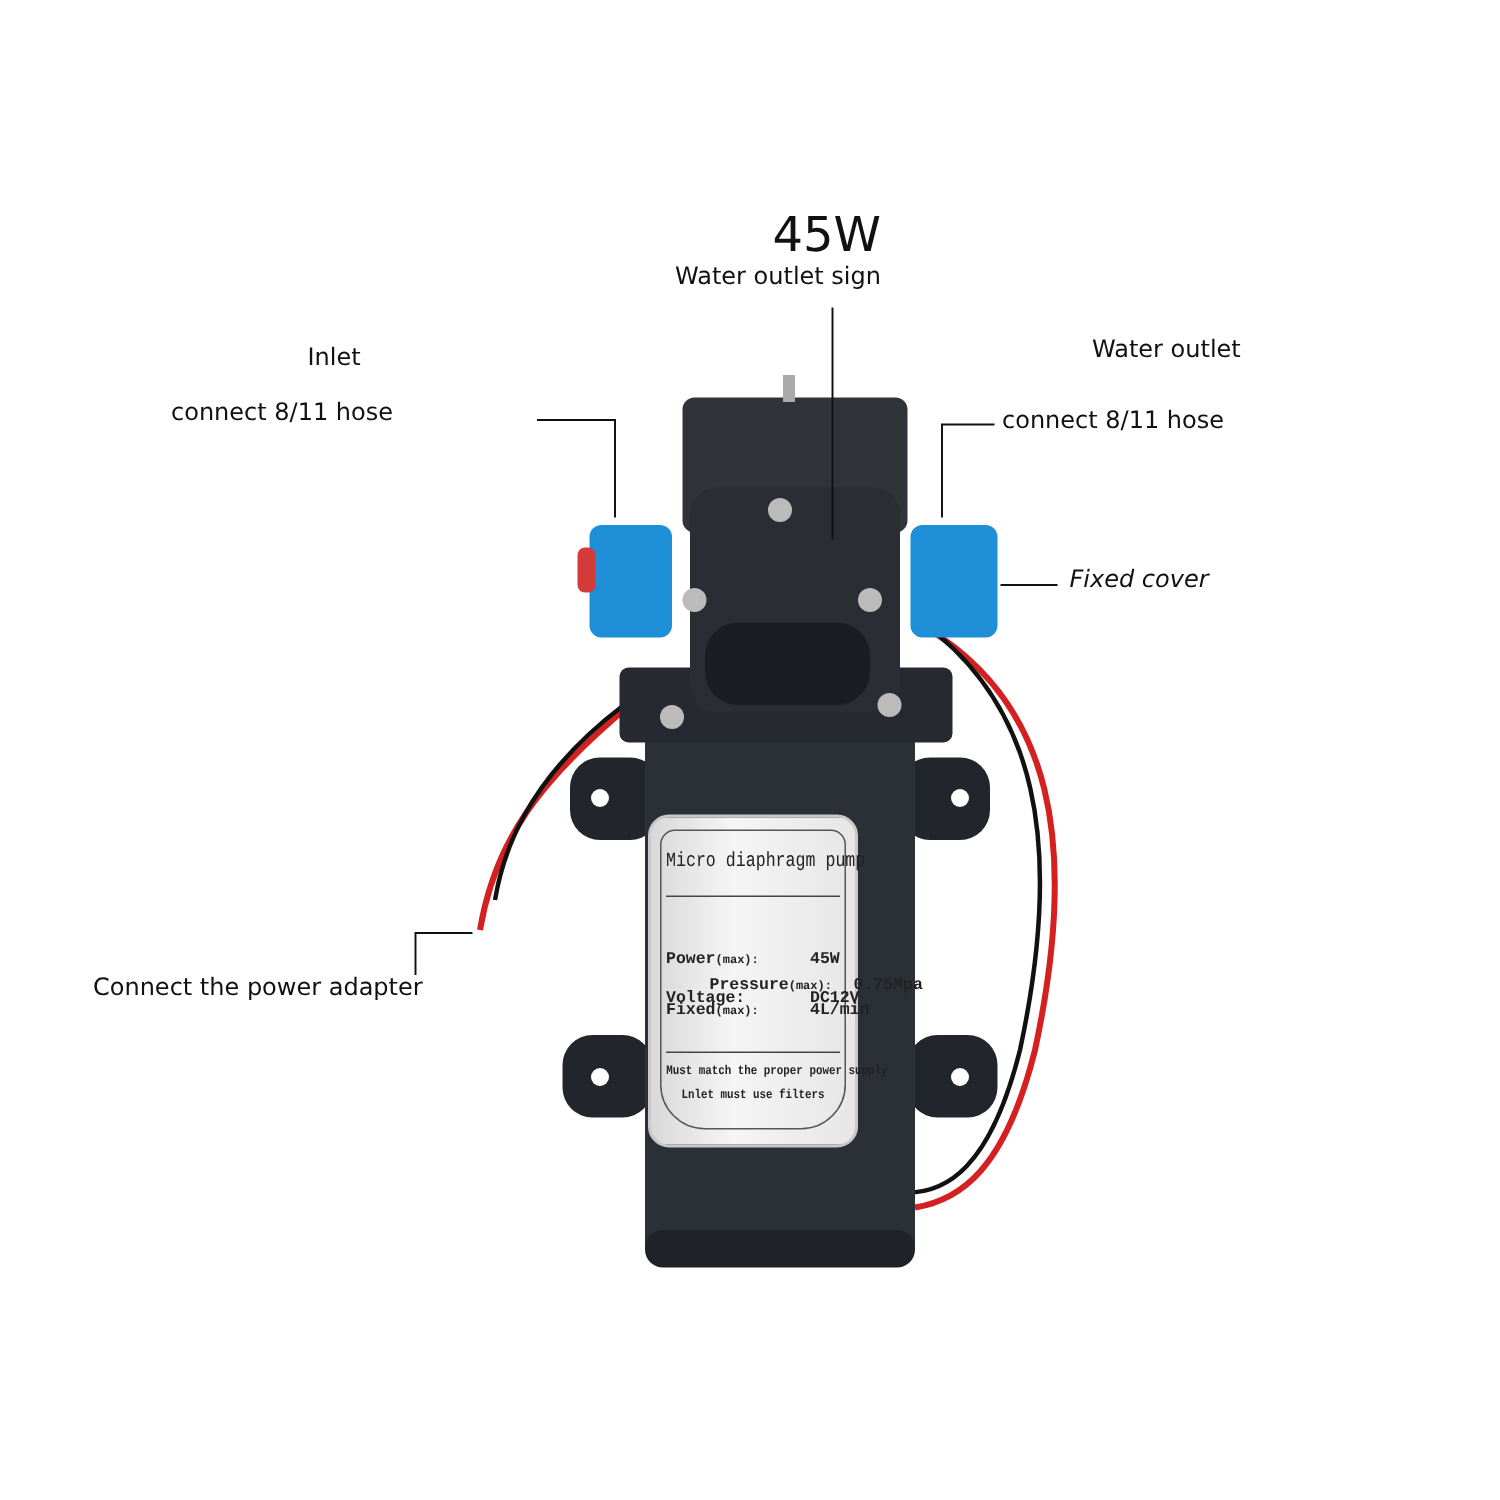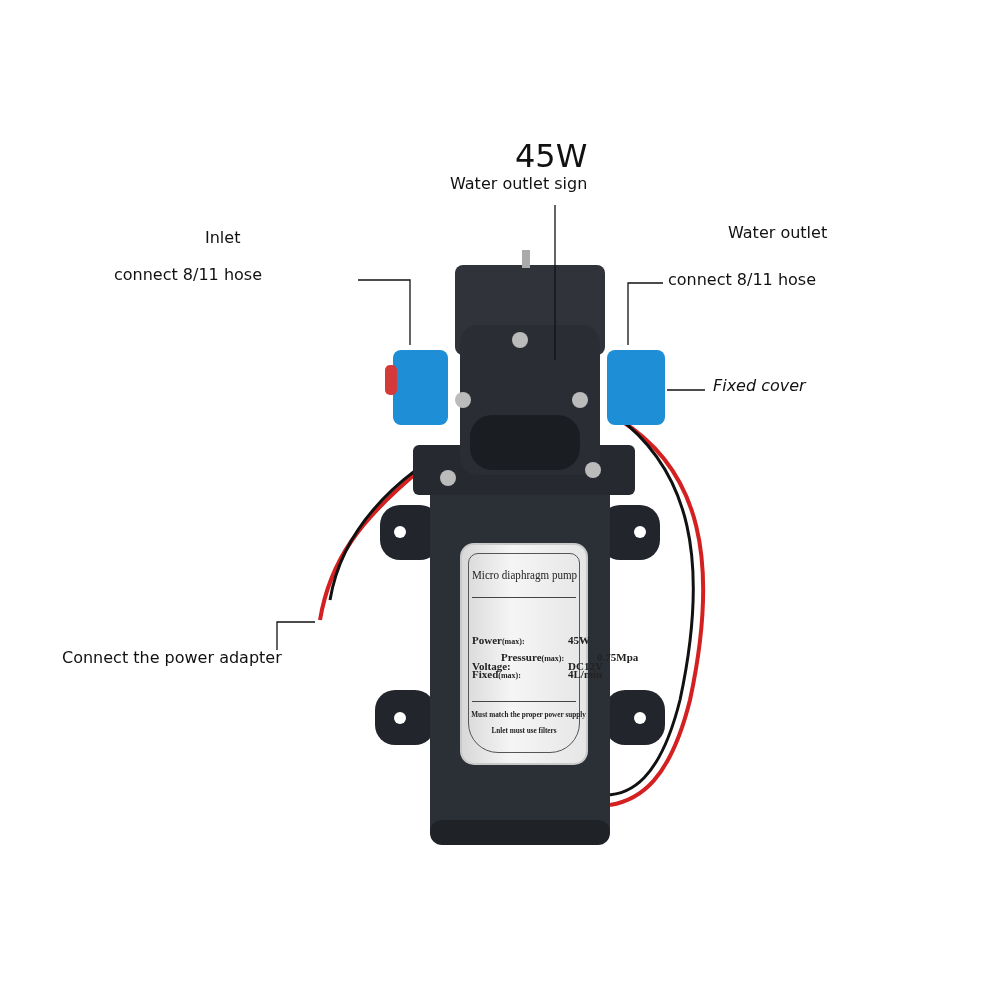--- a/index.html
+++ b/index.html
@@ -1,20 +1,20 @@
 <!DOCTYPE html>
 <html><head>
 <meta charset="utf-8">
 <style>
   html,body{margin:0;padding:0;background:#fff;}
   body{width:1000px;height:1000px;position:relative;overflow:hidden;font-family:"DejaVu Sans","Liberation Sans",sans-serif;color:#111;}
   .lbl{position:absolute;font-size:16px;white-space:nowrap;line-height:1;}
   .lbl.big{font-size:32px;}
   svg.pump{position:absolute;left:0;top:0;}
-  .plate{position:absolute;left:460px;top:543px;width:128px;height:222px;background:linear-gradient(90deg,#d8d8d8,#f5f5f5 40%,#e6e6e6);border-radius:14px;border:2px solid #c9c9c9;box-sizing:border-box;font-family:Liberation Serif, serif;color:#222;}
+  .plate{position:absolute;left:432px;top:543px;width:140px;height:222px;background:linear-gradient(90deg,#d8d8d8,#f5f5f5 40%,#e6e6e6);border-radius:14px;border:2px solid #c9c9c9;box-sizing:border-box;font-family:Liberation Mono, monospace;color:#222;}
   .plate .inner{position:absolute;left:6px;top:8px;right:6px;bottom:10px;border:1.5px solid #555;border-radius:10px 10px 30px 30px;}
   .plate .title{position:absolute;left:10px;top:22px;font-size:13.5px;transform:scaleX(.82);transform-origin:left;white-space:nowrap;}
   .plate .row{position:absolute;left:10px;font-size:11px;font-weight:bold;white-space:nowrap;}
   .plate .row .v{position:absolute;left:72px;padding-left:24px;}
   .plate .row small{font-size:8px;}
   .plate .note{position:absolute;left:0;width:100%;text-align:center;font-size:8.5px;font-weight:bold;white-space:nowrap;transform:scaleX(.85);}
   .plate .hr{position:absolute;left:10px;right:10px;height:1px;background:#444;}
 </style>
 </head>
 <body>

